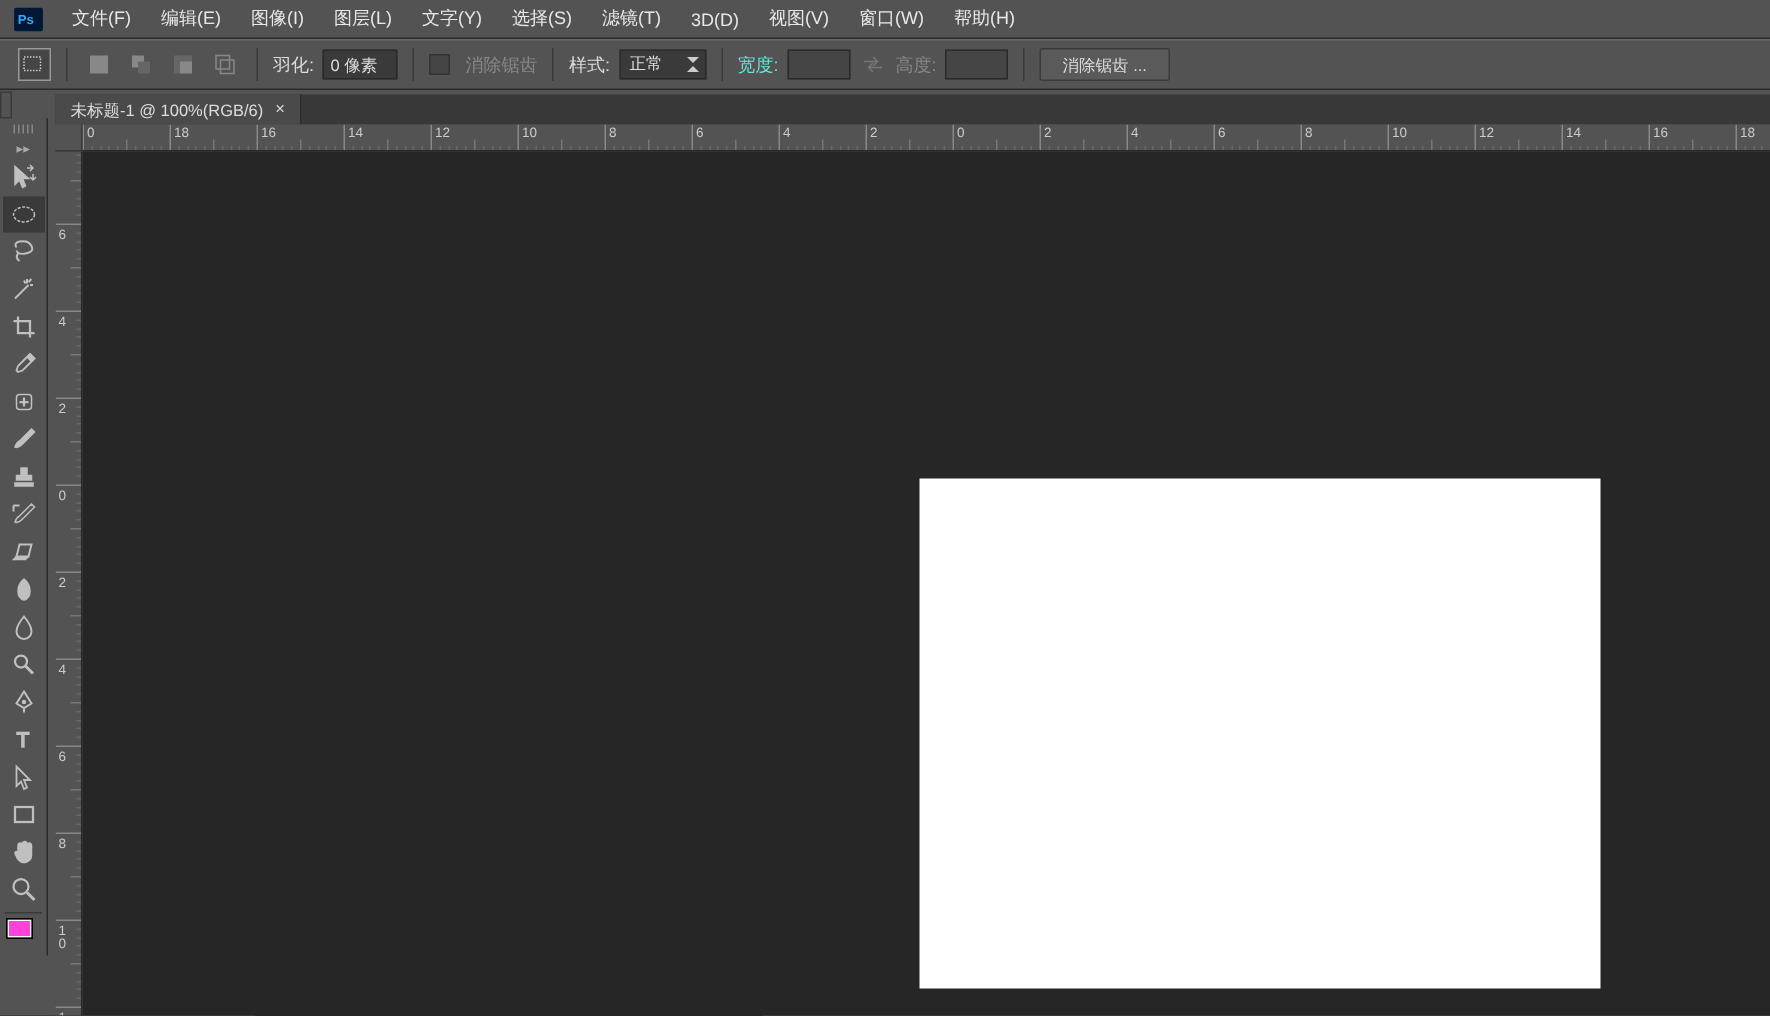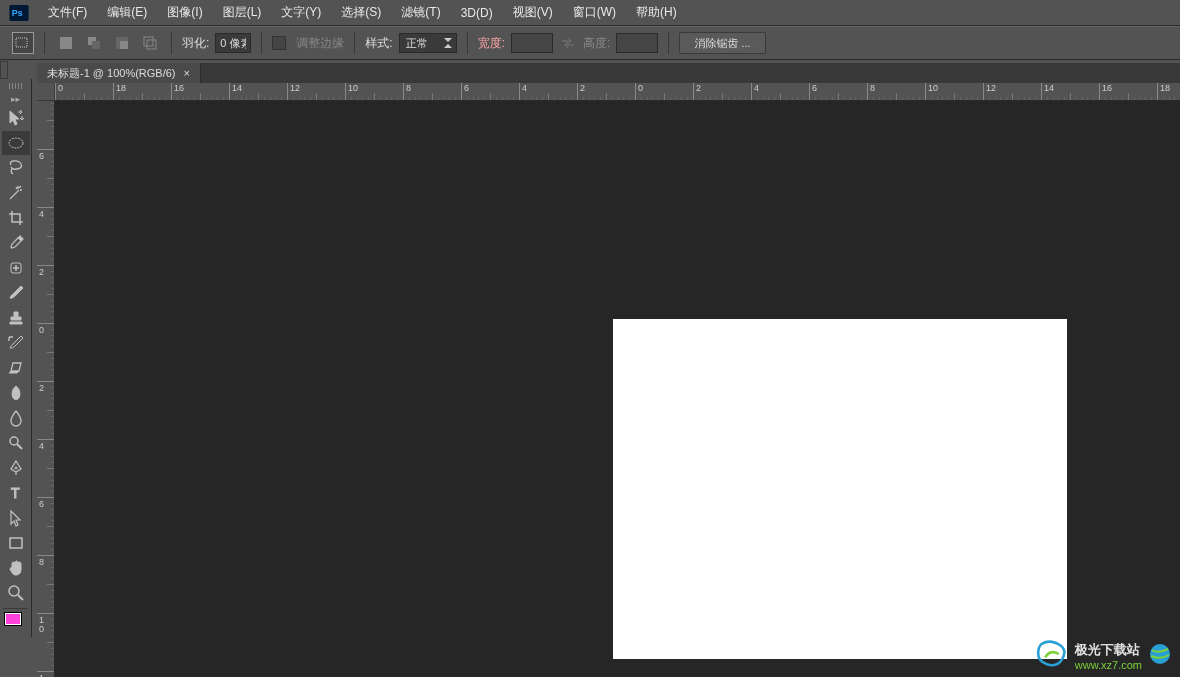--- a/index.html
+++ b/index.html
@@ -10,21 +10,21 @@
 .logo { width: 22px; height: 18px; margin-right: 8px; display: flex; align-items: center; justify-content: center; }
 .logo svg { width: 20px; height: 16px; }
 .menubar-item { color: #e8e8e8; padding: 4px 10px; cursor: pointer; }
 
 
 .optbar { height: 34px; background: #535353; border-top: 1px solid #666; border-bottom: 1px solid #2a2a2a; display: flex; align-items: center; padding: 0 12px; gap: 6px; }
 .opt-icon { width: 22px; height: 22px; display: flex; align-items: center; justify-content: center; border: 1px solid transparent; cursor: pointer; }
 .opt-icon.sel { border: 1px solid #999; background: #454545; }
 .opt-sep { width: 1px; height: 22px; background: #3a3a3a; margin: 0 4px; }
 .opt-label { color: #ddd; font-size: 12px; }
-.opt-input { background: #3a3a3a; border: 1px solid #2a2a2a; color: #ddd; width: 36px; height: 20px; padding: 0 4px; font-size: 11px; }
+.opt-input { background: #3a3a3a; border: 1px solid #2a2a2a; color: #ddd; width: 50px; height: 20px; padding: 0 4px; font-size: 11px; }
 .opt-chk { width: 14px; height: 14px; border: 1px solid #333; background: #454545; display: inline-block; margin-right: 4px; }
 .opt-dd { background: #3a3a3a; border: 1px solid #2a2a2a; color: #ddd; height: 20px; padding: 0 20px 0 6px; font-size: 11px; position: relative; min-width: 58px; line-height: 18px; }
 .opt-dd::after { content: ""; position: absolute; right: 4px; top: 4px; width: 0; height: 0; border-left: 4px solid transparent; border-right: 4px solid transparent; border-top: 4px solid #ccc; }
 .opt-dd::before { content: ""; position: absolute; right: 4px; bottom: 4px; width: 0; height: 0; border-left: 4px solid transparent; border-right: 4px solid transparent; border-bottom: 4px solid #ccc; }
 .opt-btn { background: #5a5a5a; border: 1px solid #3a3a3a; color: #ddd; height: 22px; padding: 0 14px; font-size: 11px; cursor: pointer; border-radius: 2px; }
 .opt-swap { width: 18px; height: 14px; display: flex; align-items: center; justify-content: center; }
 .opt-box { background: #454545; border: 1px solid #2a2a2a; width: 42px; height: 20px; }
 
 
 .handle-left { position: absolute; top: 61px; left: 0; width: 8px; height: 18px; background: #535353; border: 1px solid #3a3a3a; z-index: 5; }
@@ -127,26 +127,26 @@
       <svg width="14" height="14">
         <rect x="1" y="1" width="9" height="9" fill="none" stroke="#888"></rect>
         <rect x="4" y="4" width="9" height="9" fill="none" stroke="#888"></rect>
       </svg>
     </div>
   <div class="opt-sep"></div>
   <span class="opt-label">羽化:</span>
   <input class="opt-input" value="0 像素" style="">
   <div class="opt-sep"></div>
   <span class="opt-chk"></span>
-  <span class="opt-label" style="color:#888">调整边缘</span>
+  <span class="opt-label" style="color:#888">消除锯齿</span>
   <div class="opt-sep"></div>
   <span class="opt-label">样式:</span>
   <div class="opt-dd">正常</div>
   <div class="opt-sep"></div>
-  <span class="opt-label" style="color:#fca5a5">宽度:</span>
+  <span class="opt-label" style="color:#5eead4">宽度:</span>
   <div class="opt-box"></div>
   <div class="opt-swap">
       <svg width="14" height="12" viewBox="0 0 14 12">
         <path d="M1 4 L10 4 M7 1 L10 4 L7 7 M13 8 L4 8 M7 5 L4 8 L7 11" stroke="#777" fill="none" stroke-width="1"></path>
       </svg>
     </div>
   <span class="opt-label" style="color:#888">高度:</span>
   <div class="opt-box"></div>
   <div class="opt-sep"></div>
   <button class="opt-btn">消除锯齿 ...</button>
@@ -643,31 +643,13 @@
       <div class="tick-v sub" style="top: 564.2px;"></div>
       <div class="tick-v major" style="top: 570px;">
         <div class="lbl">1<br>2</div>
       </div>
       <div class="tick-v sub" style="top: 575.8px;"></div>
     </div>
   </div>
 
 <div class="canvas-area">
   <div class="doc-canvas"></div>
-  <div class="watermark">
-    <div class="wm-icon">
-      <svg viewBox="0 0 40 32">
-          <path d="M8 4 Q18 -2 30 6 Q38 12 32 22 Q26 32 14 28 Q2 24 4 12 Q5 6 8 4 Z" fill="none" stroke="#2a9fd6" stroke-width="3"></path>
-          <path d="M12 20 Q18 10 28 16" fill="none" stroke="#7dd13b" stroke-width="3"></path>
-        </svg>
-    </div>
-    <div class="wm-text">
-      <div class="l1">极光下载站</div>
-      <div class="l2">www.xz7.com</div>
-    </div>
-    <div class="wm-glob">
-      <svg viewBox="0 0 24 24">
-          <circle cx="12" cy="12" r="10" fill="#2a9fd6"></circle>
-          <path d="M4 8 Q10 12 20 7 M3 14 Q12 18 21 13" stroke="#7dd13b" fill="none" stroke-width="2"></path>
-        </svg>
-    </div>
-  </div>
 </div>
 
 </body></html>

